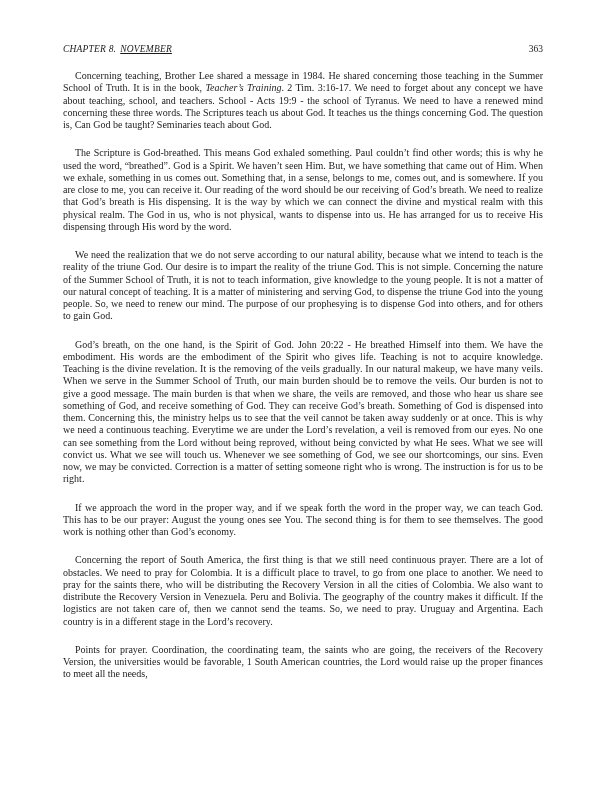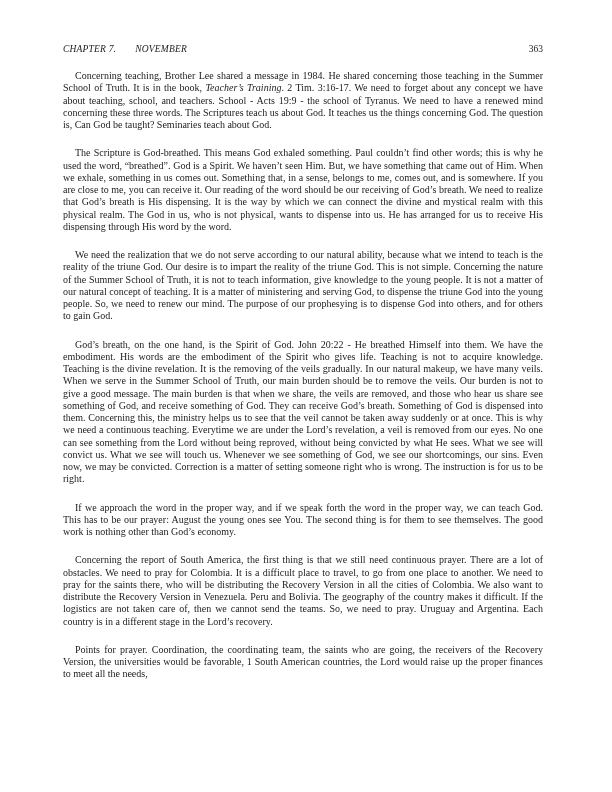--- a/index.html
+++ b/index.html
@@ -21,21 +21,21 @@
   .header-row {
     display: flex;
     justify-content: space-between;
     align-items: baseline;
     font-size: 9.5px;
   }
   .running-head {
     font-style: italic;
     letter-spacing: 0.2px;
   }
-  .running-head .section { margin-left: 19px; }
+  .running-head .section { margin-left: 4px; text-decoration: underline; }
   .page-number { font-style: normal; }
   h1.doc-title {
     font-size: 15.5px;
     font-weight: 700;
     margin: 13px 0 0 0;
     letter-spacing: 0.2px;
   }
   .body-text {
     margin-top: 14px;
     font-size: 10px;
@@ -48,21 +48,21 @@
   }
   .body-text p:last-child { margin-bottom: 0; }
   .italic { font-style: italic; }
 </style>
 </head>
 <body>
 
 <div class="page">
   <div class="header-row">
     <div class="running-head">
-      <span>CHAPTER 7.</span><span class="section">NOVEMBER</span>
+      <span>CHAPTER 8.</span><span class="section">NOVEMBER</span>
     </div>
     <div class="page-number">363</div>
   </div>
 
 
   <div class="body-text">
       <p><span>Concerning teaching, Brother Lee shared a message in 1984. He shared concerning those teaching in the Summer School of Truth. It is in the book, </span><span class="italic">Teacher’s Training</span><span>. 2 Tim. 3:16-17. We need to forget about any concept we have about teaching, school, and teachers. School - Acts 19:9 - the school of Tyranus. We need to have a renewed mind concerning these three words. The Scriptures teach us about God. It teaches us the things concerning God. The question is, Can God be taught? Seminaries teach about God.</span></p>
       <p><span>The Scripture is God-breathed. This means God exhaled something. Paul couldn’t find other words; this is why he used the word, “breathed”. God is a Spirit. We haven’t seen Him. But, we have something that came out of Him. When we exhale, something in us comes out. Something that, in a sense, belongs to me, comes out, and is somewhere. If you are close to me, you can receive it. Our reading of the word should be our receiving of God’s breath. We need to realize that God’s breath is His dispensing. It is the way by which we can connect the divine and mystical realm with this physical realm. The God in us, who is not physical, wants to dispense into us. He has arranged for us to receive His dispensing through His word by the word.</span></p>
       <p><span>We need the realization that we do not serve according to our natural ability, because what we intend to teach is the reality of the triune God. Our desire is to impart the reality of the triune God. This is not simple. Concerning the nature of the Summer School of Truth, it is not to teach information, give knowledge to the young people. It is not a matter of our natural concept of teaching. It is a matter of ministering and serving God, to dispense the triune God into the young people. So, we need to renew our mind. The purpose of our prophesying is to dispense God into others, and for others to gain God.</span></p>
       <p><span>God’s breath, on the one hand, is the Spirit of God. John 20:22 - He breathed Himself into them. We have the embodiment. His words are the embodiment of the Spirit who gives life. Teaching is not to acquire knowledge. Teaching is the divine revelation. It is the removing of the veils gradually. In our natural makeup, we have many veils. When we serve in the Summer School of Truth, our main burden should be to remove the veils. Our burden is not to give a good message. The main burden is that when we share, the veils are removed, and those who hear us share see something of God, and receive something of God. They can receive God’s breath. Something of God is dispensed into them. Concerning this, the ministry helps us to see that the veil cannot be taken away suddenly or at once. This is why we need a continuous teaching. Everytime we are under the Lord’s revelation, a veil is removed from our eyes. No one can see something from the Lord without being reproved, without being convicted by what He sees. What we see will convict us. What we see will touch us. Whenever we see something of God, we see our shortcomings, our sins. Even now, we may be convicted. Correction is a matter of setting someone right who is wrong. The instruction is for us to be right.</span></p>

